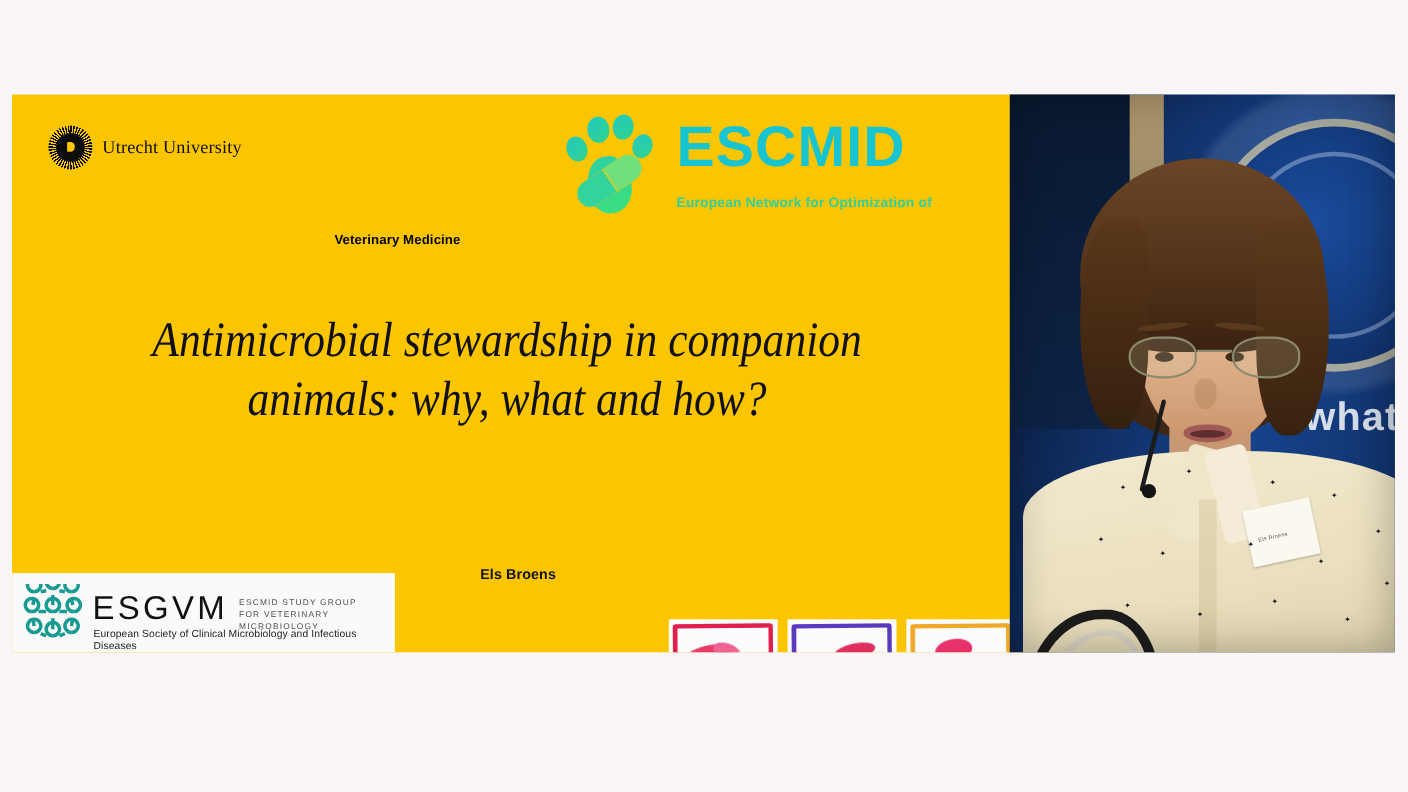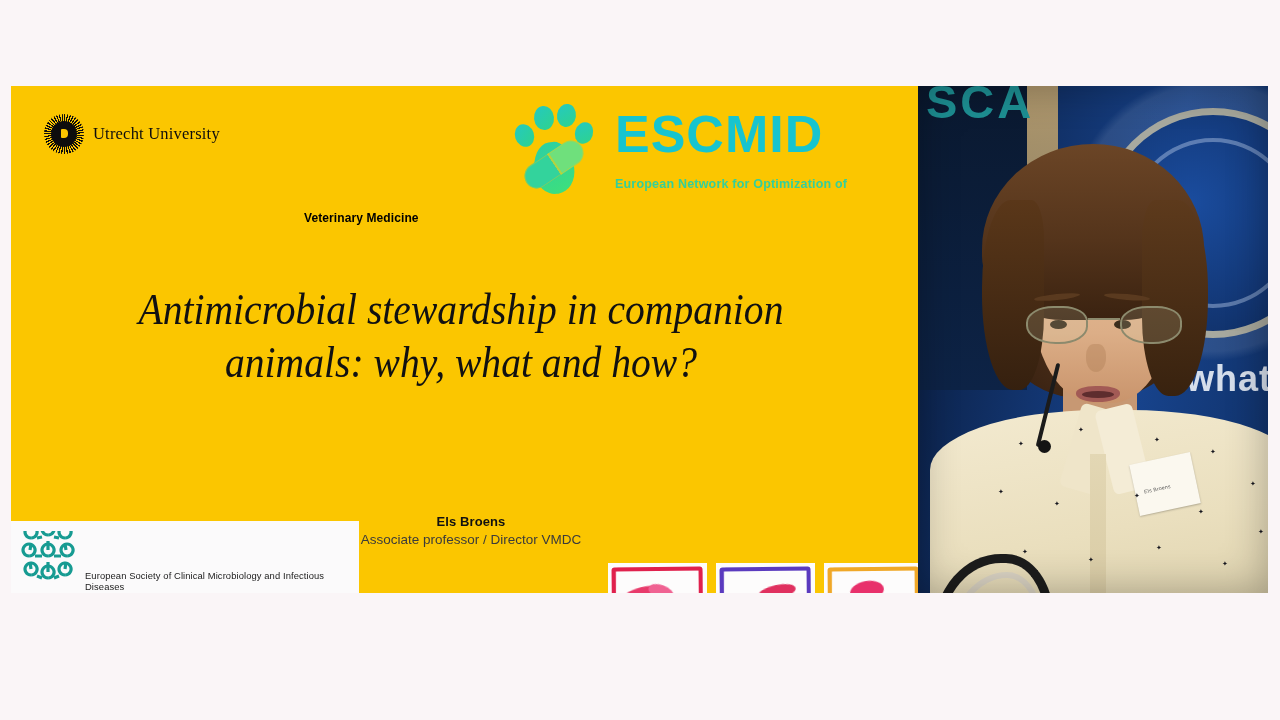--- a/index.html
+++ b/index.html
@@ -200,37 +200,44 @@
       </div>
     </div>
 
     <div class="slide-title">
       <div>Antimicrobial stewardship in companion</div>
       <div>animals: why, what and how?</div>
     </div>
 
     <div class="presenter">
       <div class="name">Els Broens</div>
-      <div class="role">Associate professor / Director VMDC</div>
     </div>
 
     <div class="esgvm">
       <div class="esgvm-mark">
         <svg width="54" height="52" viewBox="0 0 54 52">
           <g fill="none" stroke="#179b92" stroke-width="3.2">
             <path d="M10 7 a6 6 0 1 1 .1 0 M27 4 a6 6 0 1 1 .1 0 M44 7 a6 6 0 1 1 .1 0
                      M8 25 a6 6 0 1 1 .1 0 M27 25 a6 6 0 1 1 .1 0 M46 25 a6 6 0 1 1 .1 0
                      M10 44 a6 6 0 1 1 .1 0 M27 47 a6 6 0 1 1 .1 0 M44 44 a6 6 0 1 1 .1 0"></path>
             <path d="M10 13 L9 19 M27 10 L27 19 M44 13 L45 19
                      M14 25 L21 25 M33 25 L40 25
                      M9 31 L10 38 M27 31 L27 41 M45 31 L44 38
                      M16 7 L21 6 M33 6 L38 7 M16 45 L21 47 M33 47 L38 45"></path>
           </g>
         </svg>
       </div>
+      <div class="esgvm-mid">
+        <div class="esgvm-word">ESGVM</div>
+        <div class="esgvm-sub">
+          <div>ESCMID STUDY GROUP</div>
+          <div>FOR VETERINARY</div>
+          <div>MICROBIOLOGY</div>
+        </div>
+      </div>
       <div class="esgvm-tag">European Society of Clinical Microbiology and Infectious Diseases</div>
     </div>
 
     <div class="frames">
       <div class="frame" style="--fc:#e0214d">
         <div class="border"></div>
         <div class="blob" style="left:12px;top:24px;width:46px;height:18px;background:#e83a6b;transform:rotate(-14deg)"></div>
         <div class="blob" style="left:40px;top:22px;width:26px;height:14px;background:#f06292;transform:rotate(20deg)"></div>
 
       </div>
@@ -246,21 +253,20 @@
       </div>
     </div>
   </div>
 
   <div id="video">
     <div class="bg-wall"></div>
     <div class="wall-dark"></div>
     <div class="wall-beam"></div>
     <div class="wall-ring"></div>
     <div class="wall-ring2"></div>
-    <div class="sca">SCA</div>
     <div class="dera">what</div>
 
     <div class="person">
       <div class="hair-back"></div>
       <div class="neck"></div>
       <div class="face"></div>
       <div class="hair-front"></div>
       <div class="hair-side-l"></div>
       <div class="hair-side-r"></div>
       <div class="brow l"></div>

